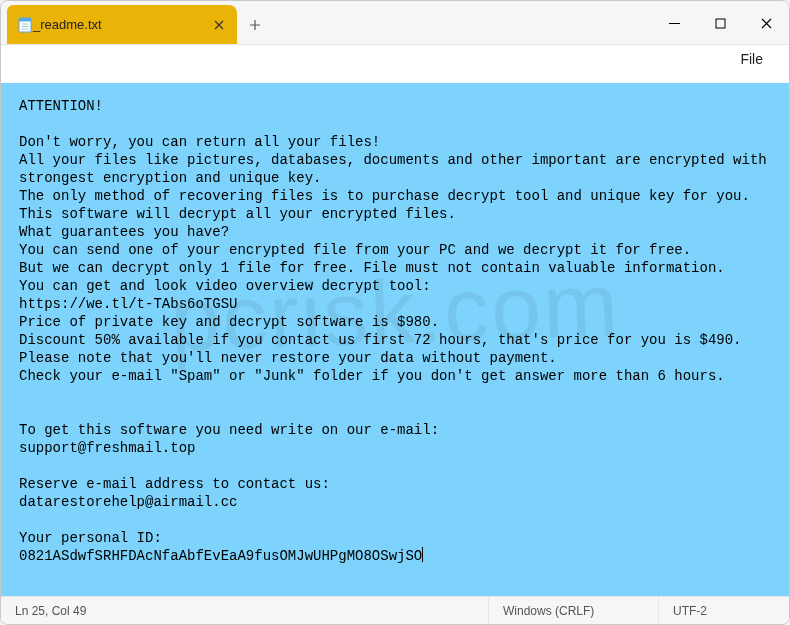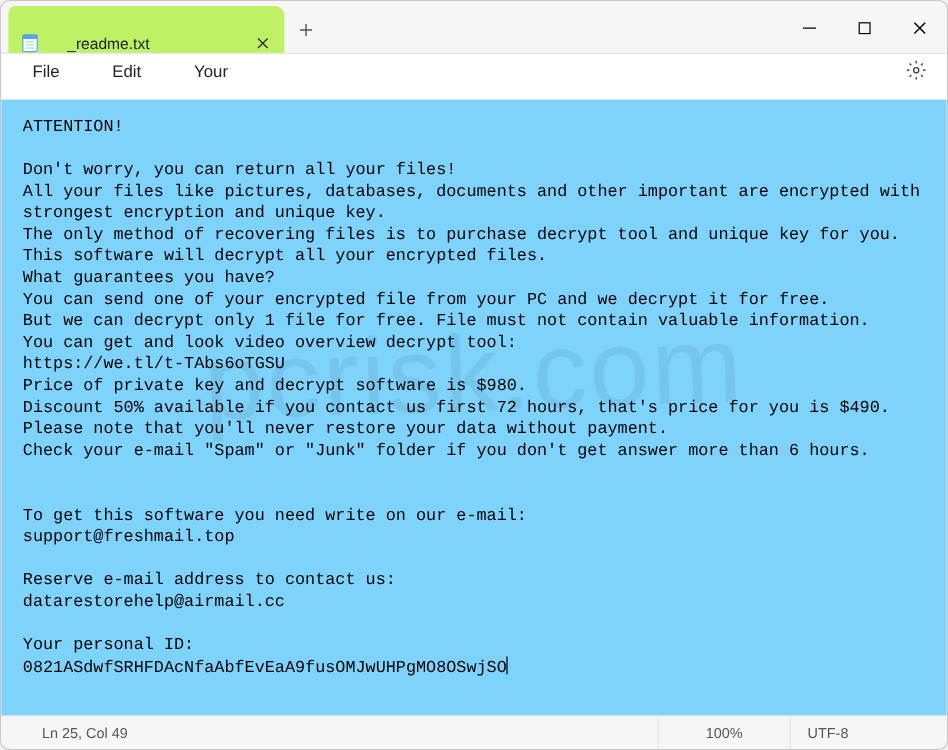--- a/index.html
+++ b/index.html
@@ -24,29 +24,29 @@
     }
     .titlebar {
       height: 44px;
       background: #f6f6f6;
       display: flex;
       align-items: stretch;
       border-bottom: 1px solid #e5e5e5;
     }
     .tab {
       display: flex;
-      align-items: flex-end;
-      background: #bef264;
+      align-items: center;
+      background: #eab308;
       border-top-right-radius: 8px;
       border-top-left-radius: 6px;
       margin-top: 4px;
       margin-left: 6px;
       padding: 0 10px 0 10px;
       min-width: 230px;
-      gap: 23px;
+      gap: 0;
       position: relative;
     }
     .tab .app-icon {
       width: 16px; height: 16px;
       display: flex; align-items: center; justify-content: center;
     }
     .tab-title {
       font-size: 13px;
       color: #222;
       flex: 1;
@@ -69,24 +69,25 @@
       display: flex;
     }
     .winbtn {
       width: 46px; height: 44px;
       display: flex; align-items: center; justify-content: center;
       color: #000;
     }
     .menubar {
       height: 38px;
       display: flex;
-      align-items: flex-start;
+      align-items: flex-end;
       padding: 0 10px;
       gap: 12px;
       background: #fff;
+      flex-direction: column;
     }
     .menu-item {
       font-size: 14px;
       color: #222;
       padding: 6px 16px;
       border-radius: 4px;
     }
     .settings-btn {
       margin-left: auto;
       width: 32px; height: 32px;
@@ -121,21 +122,21 @@
       font-size: 12px;
       color: #555;
     }
     .status-cell {
       padding: 0 14px;
       border-right: 1px solid #e5e5e5;
       height: 100%;
       display: flex;
       align-items: center;
     }
-    .status-cell.first { flex: 1; border-left: none; margin-left: 20px; }
+    .status-cell.first { flex: 1; border-left: none; }
     .status-cell.zoom { width: 110px; justify-content: center; }
     .status-cell.eol { width: 170px; }
     .status-cell.enc { width: 130px; border-right: none; }
     .watermark {
       position: absolute;
       top: 0; left: 0; right: 0; bottom: 0;
       pointer-events: none;
       display: flex;
       align-items: center;
       justify-content: center;
@@ -231,18 +232,18 @@
 support@freshmail.top
 
 Reserve e-mail address to contact us:
 datarestorehelp@airmail.cc
 
 Your personal ID:
 0821ASdwfSRHFDAcNfaAbfEvEaA9fusOMJwUHPgMO8OSwjSO</span><span class="cursor"></span></div>
 
   <div class="statusbar">
     <div class="status-cell first">Ln 25, Col 49</div>
-    <div class="status-cell zoom">100%</div>
-    <div class="status-cell enc">UTF-8</div>
+    <div class="status-cell eol">Windows (CRLF)</div>
+    <div class="status-cell enc">UTF-2</div>
   </div>
 
   <div class="watermark">pcrisk.com</div>
 </div>
 
 </body></html>

